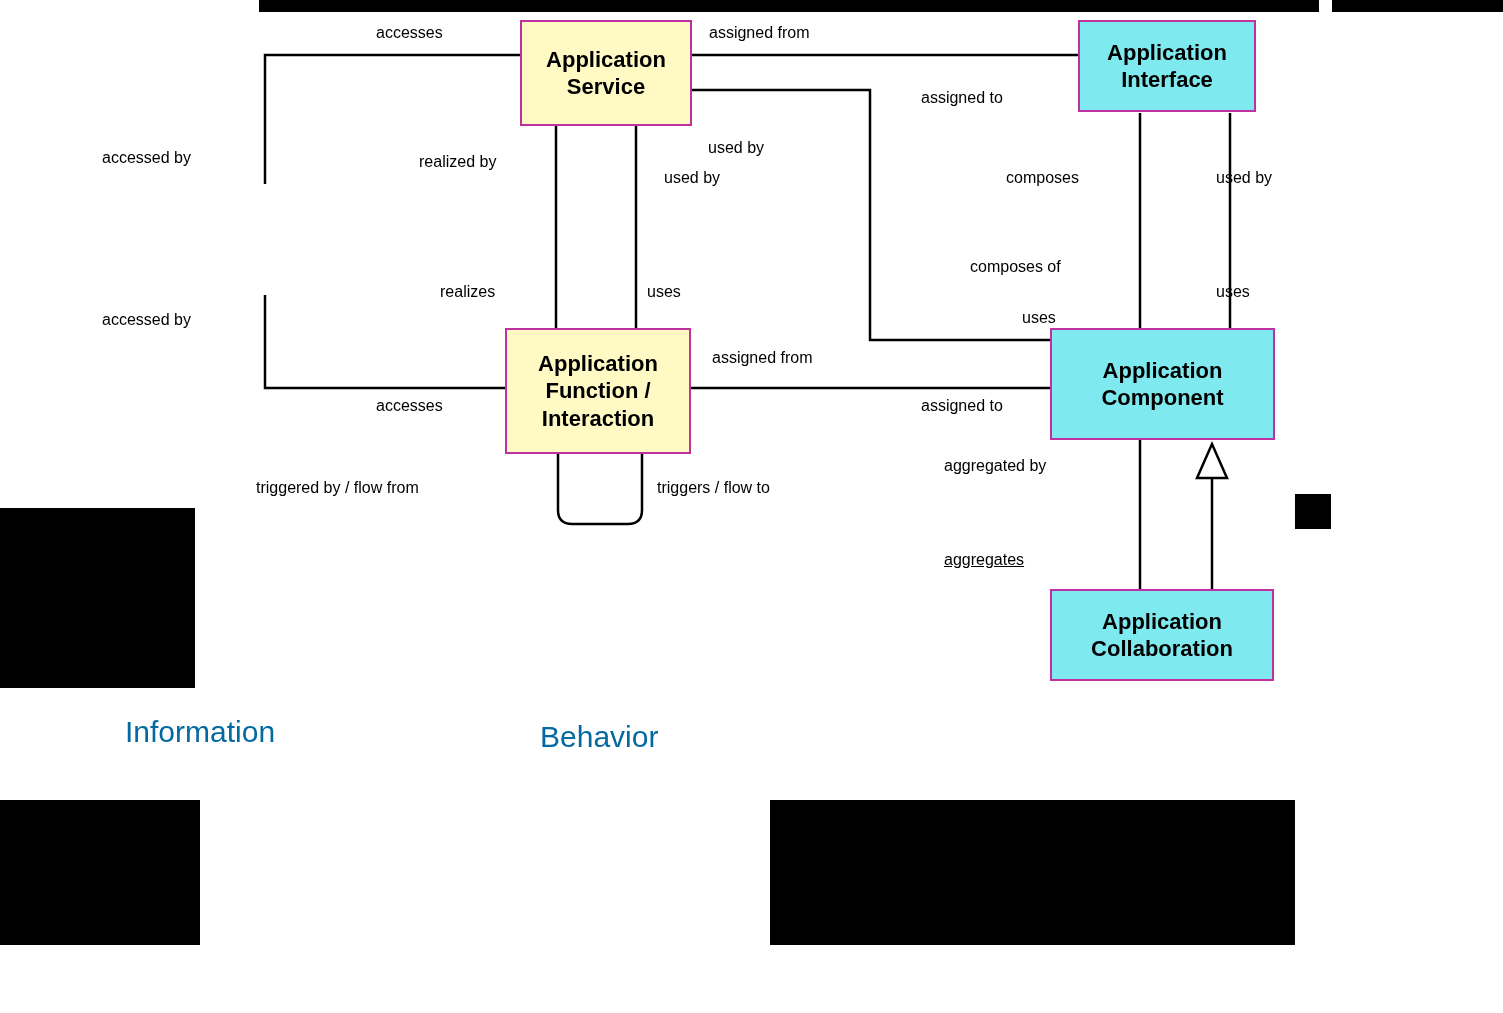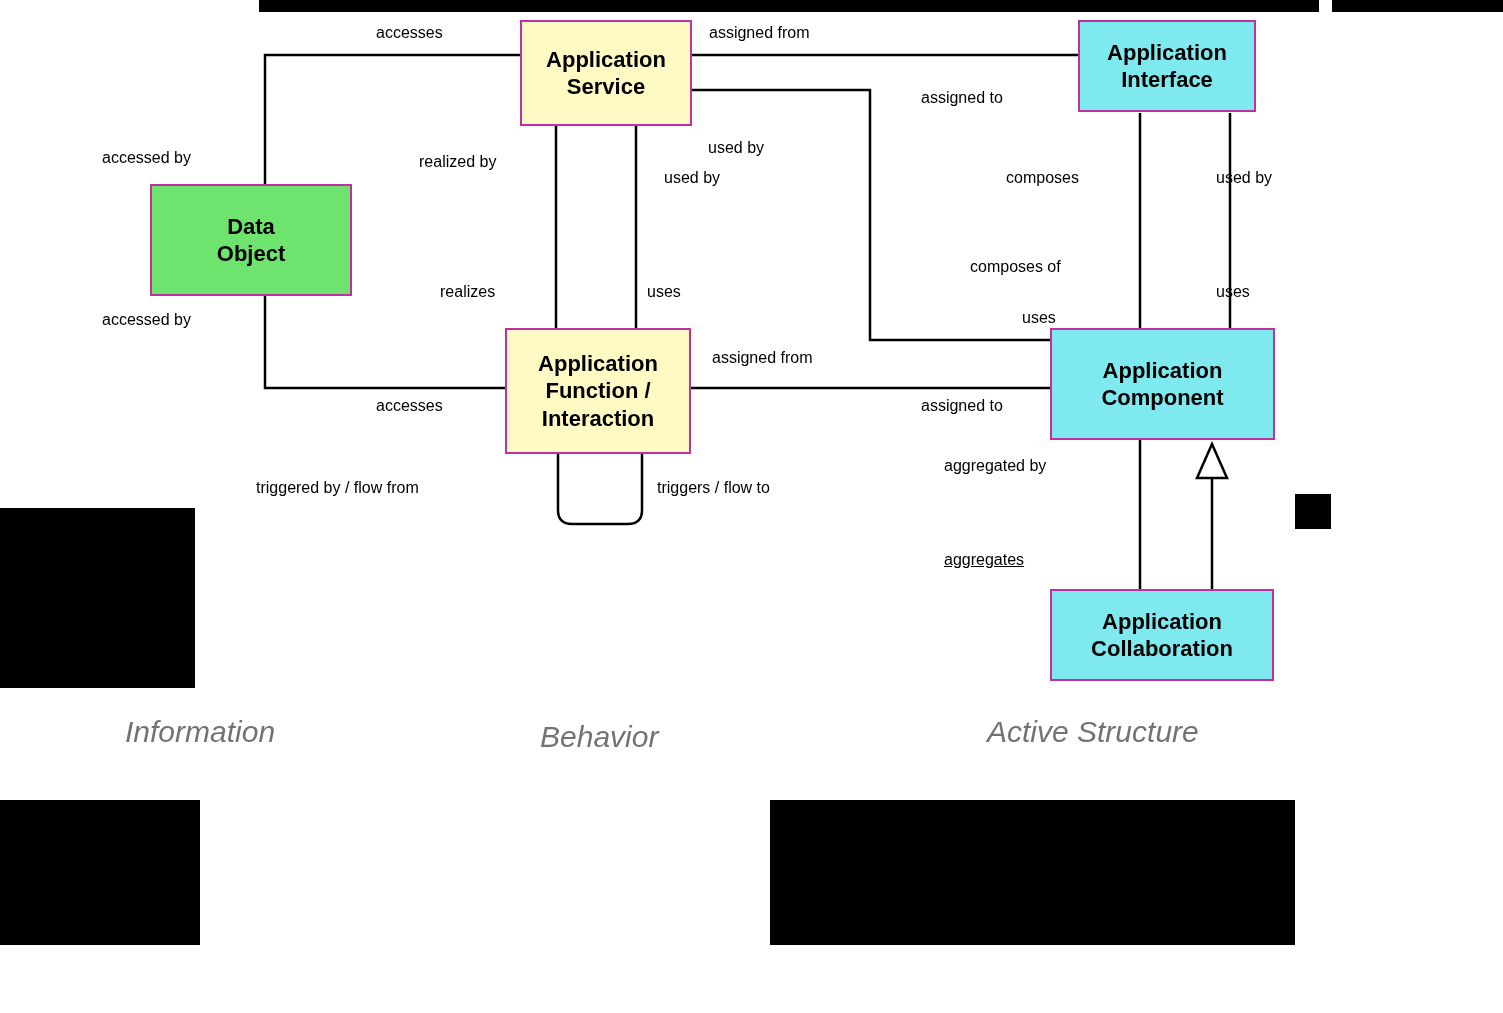--- a/index.html
+++ b/index.html
@@ -3,21 +3,21 @@
 <meta charset="utf-8">
 <style>
   html,body{margin:0;padding:0;background:#fff;font-family:Arial,Helvetica,sans-serif;}
   #stage{position:relative;width:1503px;height:1013px;background:#fff;}
   .blk{position:absolute;background:#000;}
   .node{position:absolute;border:2px solid #c030a0;display:flex;align-items:center;justify-content:center;text-align:center;font-weight:bold;font-size:22px;line-height:1.25;padding:4px 2px;box-sizing:border-box;}
   .yellow{background:#fff9c4;}
   .green{background:#6ee36e;}
   .cyan{background:#7ee9ee;}
   .lbl{position:absolute;font-size:16px;color:#000;line-height:1.3;white-space:nowrap;}
-  .cat{position:absolute;font-size:30px;color:#737373;font-style:italic;}
+  .cat{position:absolute;font-size:30px;color:#0369a1;}
   svg.lines{position:absolute;left:0;top:0;width:1503px;height:1013px;pointer-events:none;}
 </style>
 </head>
 <body>
 
 <div id="stage">
 
   <div class="blk" style="left:259px;top:0;width:1060px;height:12px;"></div>
   <div class="blk" style="left:1332px;top:0;width:171px;height:12px;"></div>
   <div class="blk" style="left:1295px;top:494px;width:36px;height:35px;"></div>
@@ -49,21 +49,20 @@
       <path d="M 558 454 L 558 510 Q 558 524 572 524 L 628 524 Q 642 524 642 510 L 642 454"></path>
 
       <path d="M 1140 440 L 1140 589"></path>
 
       <path d="M 1212 589 L 1212 478"></path>
     </g>
 
     <polygon points="1212,444 1197,478 1227,478" fill="#fff" stroke="#000" stroke-width="2.5"></polygon>
   </svg>
 
-  <div class="node green" style="left:150px;top:184px;width:202px;height:112px;">Data<br>Object</div>
   <div class="node yellow" style="left:520px;top:20px;width:172px;height:106px;">Application<br>Service</div>
   <div class="node yellow" style="left:505px;top:328px;width:186px;height:126px;">Application<br>Function /<br>Interaction</div>
   <div class="node cyan" style="left:1078px;top:20px;width:178px;height:92px;">Application<br>Interface</div>
   <div class="node cyan" style="left:1050px;top:328px;width:225px;height:112px;">Application<br>Component</div>
   <div class="node cyan" style="left:1050px;top:589px;width:224px;height:92px;">Application<br>Collaboration</div>
 
   <div class="lbl" style="left:376px;top:23px;">accesses</div>
   <div class="lbl" style="left:709px;top:23px;">assigned from</div>
   <div class="lbl" style="left:102px;top:148px;">accessed by</div>
   <div class="lbl" style="left:419px;top:152px;">realized by</div>
@@ -81,15 +80,14 @@
   <div class="lbl" style="left:712px;top:348px;">assigned from</div>
   <div class="lbl" style="left:376px;top:396px;">accesses</div>
   <div class="lbl" style="left:921px;top:396px;">assigned to</div>
   <div class="lbl" style="left:256px;top:478px;">triggered by / flow from</div>
   <div class="lbl" style="left:657px;top:478px;">triggers / flow to</div>
   <div class="lbl" style="left:944px;top:456px;">aggregated by</div>
   <div class="lbl" style="left:944px;top:550px;text-decoration:underline;">aggregates</div>
 
   <div class="cat" style="left:125px;top:715px;">Information</div>
   <div class="cat" style="left:540px;top:720px;">Behavior</div>
-  <div class="cat" style="left:987px;top:715px;">Active Structure</div>
 
 </div>
 
 </body></html>

